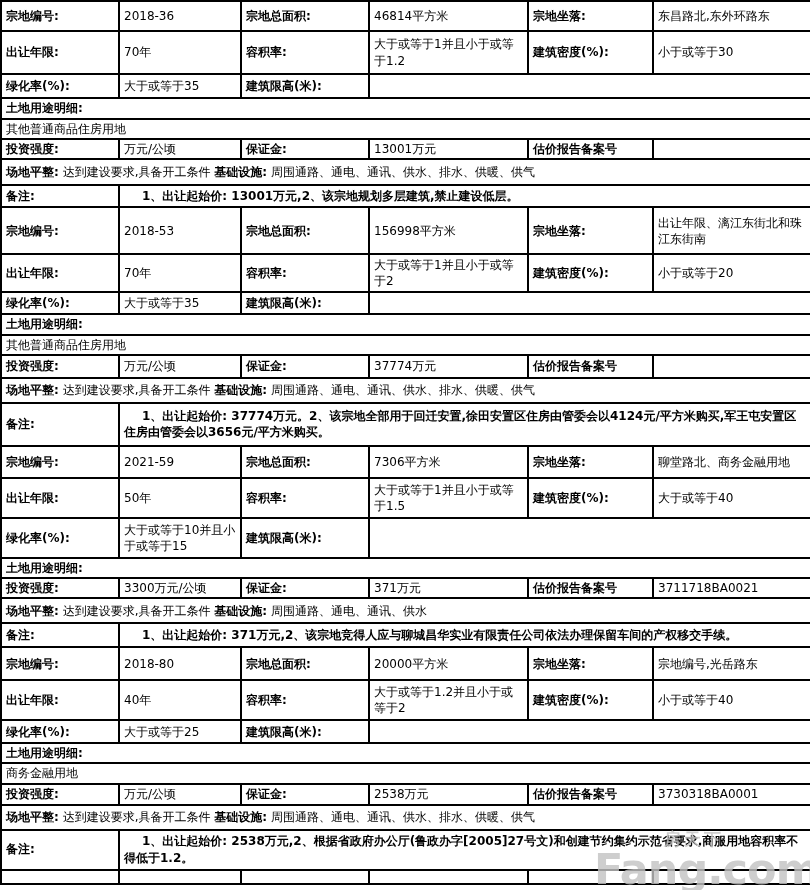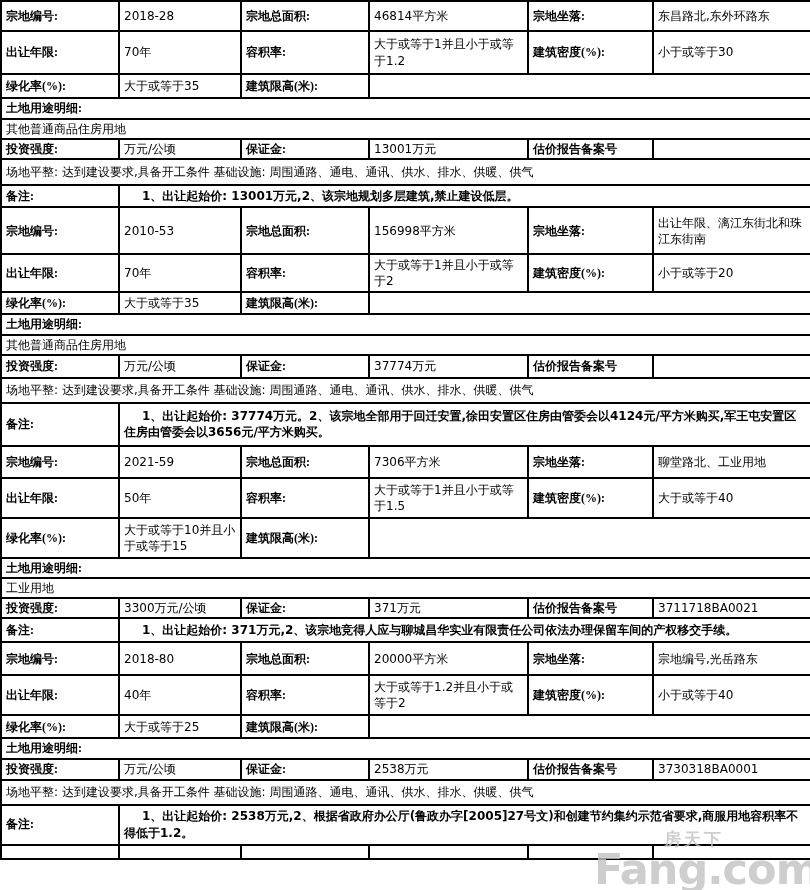--- a/index.html
+++ b/index.html
@@ -18,22 +18,22 @@
   }
   table.land td{
     border:2px solid #000000;
     font-size:12px;
     line-height:1.35;
     padding:1px 4px;
     vertical-align:middle;
     overflow:hidden;
     word-break:break-all;
   }
-  td.lb{font-weight:bold;font-family:Liberation Serif, serif;}
-  span.lb-inline{font-weight:normal;}
+  td.lb{font-weight:bold;}
+  span.lb-inline{font-weight:bold;}
   td.remark-content{text-indent:1.5em;font-weight:bold;}
   td.full{padding-left:5px;border-radius:9px;}
   .watermark{
     position:absolute;
     right:16px;bottom:0px;
     width:200px;
     text-align:center;
     color:#c3c3c3;
     opacity:0.8;
     pointer-events:none;
@@ -62,21 +62,21 @@
         <col style="width:122px">
         <col style="width:128px">
       <col style="width:159px">
         <col style="width:125px">
         <col style="width:158px">
     </colgroup>
 
     <tbody>
         <tr style="height:30px">
       <td class="lb">宗地编号:</td>
-      <td>2018-28</td>
+      <td>2018-36</td>
       <td class="lb">宗地总面积:</td>
       <td>46814平方米</td>
       <td class="lb">宗地坐落:</td>
       <td>东昌路北,东外环路东</td>
     </tr>
     <tr style="height:43px">
       <td class="lb">出让年限:</td>
       <td>70年</td>
       <td class="lb">容积率:</td>
       <td>大于或等于1并且小于或等于1.2</td>
@@ -111,21 +111,21 @@
         <span>周围通路、通电、通讯、供水、排水、供暖、供气</span>
       </td>
     </tr>
     <tr style="height:22px">
       <td class="lb">备注:</td>
       <td colspan="5" class="remark-content">1、出让起始价: 13001万元,2、该宗地规划多层建筑,禁止建设低层。</td>
     </tr>
 
     <tr style="height:47px">
       <td class="lb">宗地编号:</td>
-      <td>2010-53</td>
+      <td>2018-53</td>
       <td class="lb">宗地总面积:</td>
       <td>156998平方米</td>
       <td class="lb">宗地坐落:</td>
       <td>出让年限、漓江东街北和珠江东街南</td>
     </tr>
     <tr style="height:38px">
       <td class="lb">出让年限:</td>
       <td>70年</td>
       <td class="lb">容积率:</td>
       <td>大于或等于1并且小于或等于2</td>
@@ -164,50 +164,55 @@
       <td class="lb">备注:</td>
       <td colspan="5" class="remark-content">1、出让起始价: 37774万元。2、该宗地全部用于回迁安置,徐田安置区住房由管委会以4124元/平方米购买,军王屯安置区住房由管委会以3656元/平方米购买。</td>
     </tr>
 
     <tr style="height:32px">
       <td class="lb">宗地编号:</td>
       <td>2021-59</td>
       <td class="lb">宗地总面积:</td>
       <td>7306平方米</td>
       <td class="lb">宗地坐落:</td>
-      <td>聊堂路北、工业用地</td>
+      <td>聊堂路北、商务金融用地</td>
     </tr>
     <tr style="height:40px">
       <td class="lb">出让年限:</td>
       <td>50年</td>
       <td class="lb">容积率:</td>
       <td>大于或等于1并且小于或等于1.5</td>
       <td class="lb">建筑密度(%):</td>
       <td>大于或等于40</td>
     </tr>
     <tr style="height:40px">
       <td class="lb">绿化率(%):</td>
       <td>大于或等于10并且小于或等于15</td>
       <td class="lb">建筑限高(米):</td>
       <td colspan="3"></td>
     </tr>
     <tr style="height:20px">
       <td colspan="6" class="lb full">土地用途明细:</td>
     </tr>
-    <tr style="height:18px">
-      <td colspan="6" class="full">工业用地</td>
-    </tr>
     <tr style="height:20px">
       <td class="lb">投资强度:</td>
       <td>3300万元/公顷</td>
       <td class="lb">保证金:</td>
       <td>371万元</td>
       <td class="lb">估价报告备案号</td>
       <td>3711718BA0021</td>
     </tr>
+    <tr style="height:25px">
+      <td colspan="6" class="full">
+        <span class="lb-inline">场地平整:</span>
+        <span>达到建设要求,具备开工条件</span>
+        <span class="lb-inline">基础设施:</span>
+        <span>周围通路、通电、通讯、供水</span>
+      </td>
+    </tr>
     <tr style="height:24px">
       <td class="lb">备注:</td>
       <td colspan="5" class="remark-content">1、出让起始价: 371万元,2、该宗地竞得人应与聊城昌华实业有限责任公司依法办理保留车间的产权移交手续。</td>
     </tr>
 
     <tr style="height:33px">
       <td class="lb">宗地编号:</td>
       <td>2018-80</td>
       <td class="lb">宗地总面积:</td>
       <td>20000平方米</td>
@@ -223,20 +228,23 @@
       <td>小于或等于40</td>
     </tr>
     <tr style="height:23px">
       <td class="lb">绿化率(%):</td>
       <td>大于或等于25</td>
       <td class="lb">建筑限高(米):</td>
       <td colspan="3"></td>
     </tr>
     <tr style="height:20px">
       <td colspan="6" class="lb full">土地用途明细:</td>
+    </tr>
+    <tr style="height:19px">
+      <td colspan="6" class="full">商务金融用地</td>
     </tr>
     <tr style="height:21px">
       <td class="lb">投资强度:</td>
       <td>万元/公顷</td>
       <td class="lb">保证金:</td>
       <td>2538万元</td>
       <td class="lb">估价报告备案号</td>
       <td>3730318BA0001</td>
     </tr>
     <tr style="height:25px">

